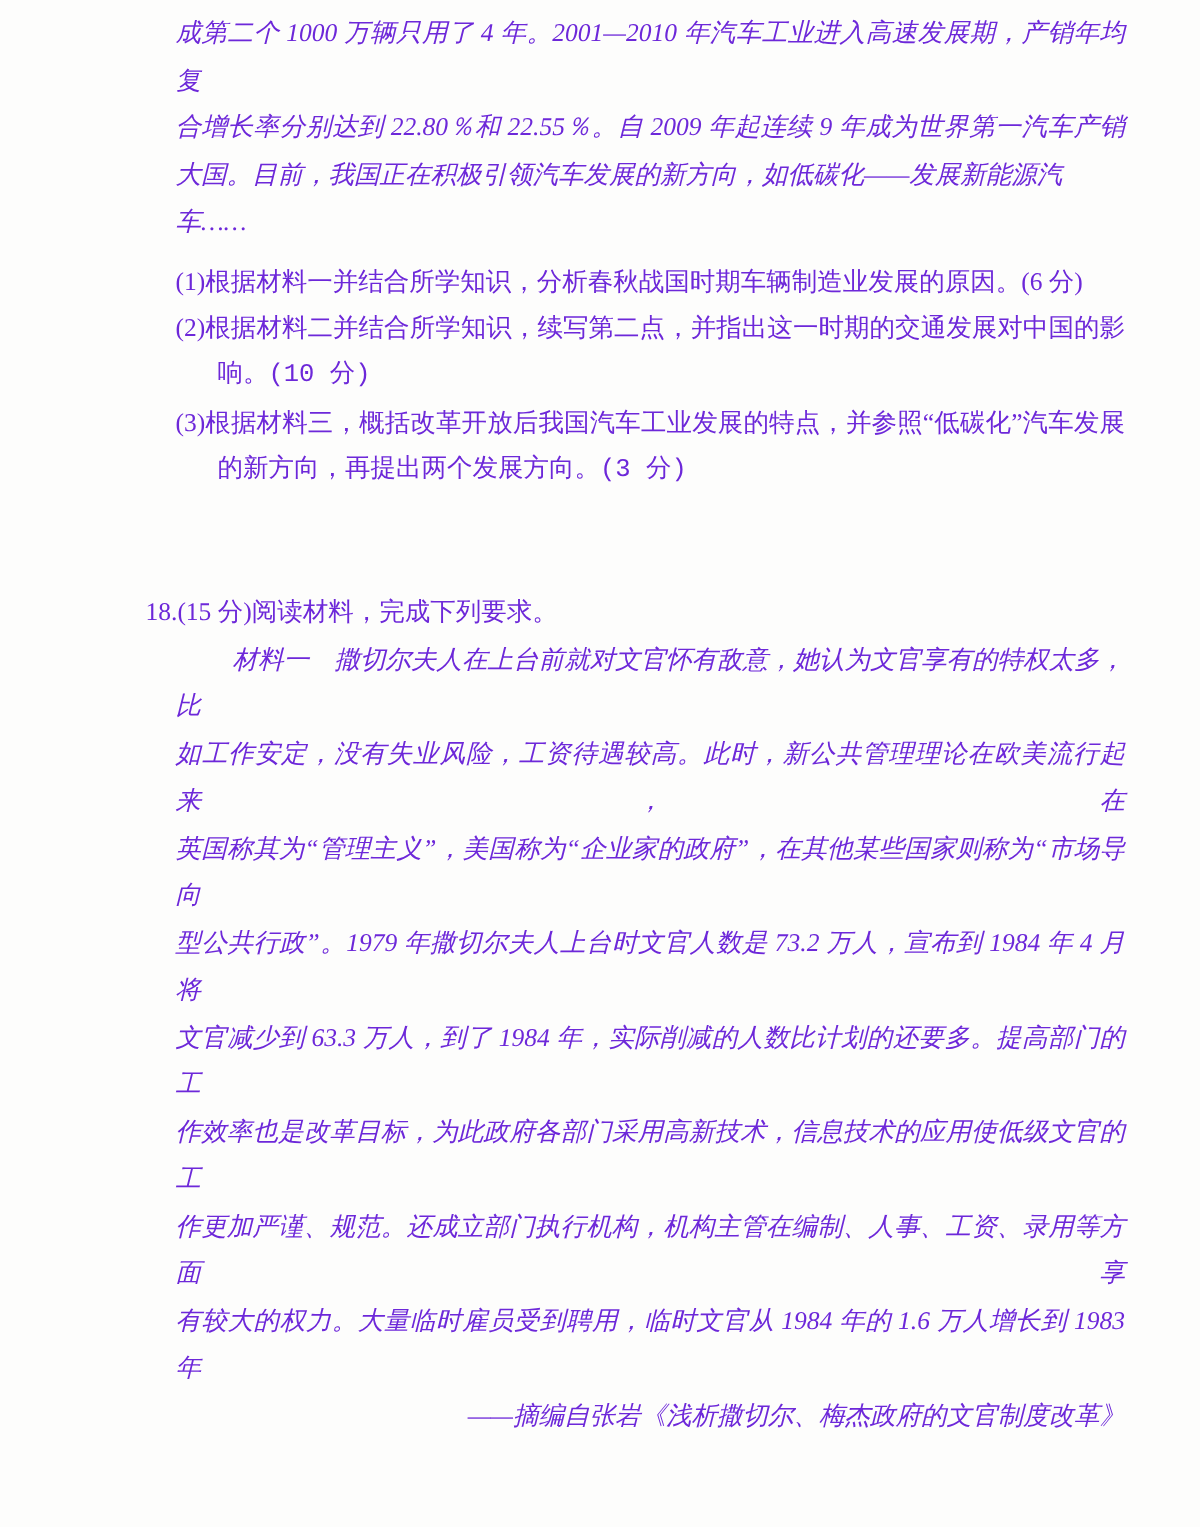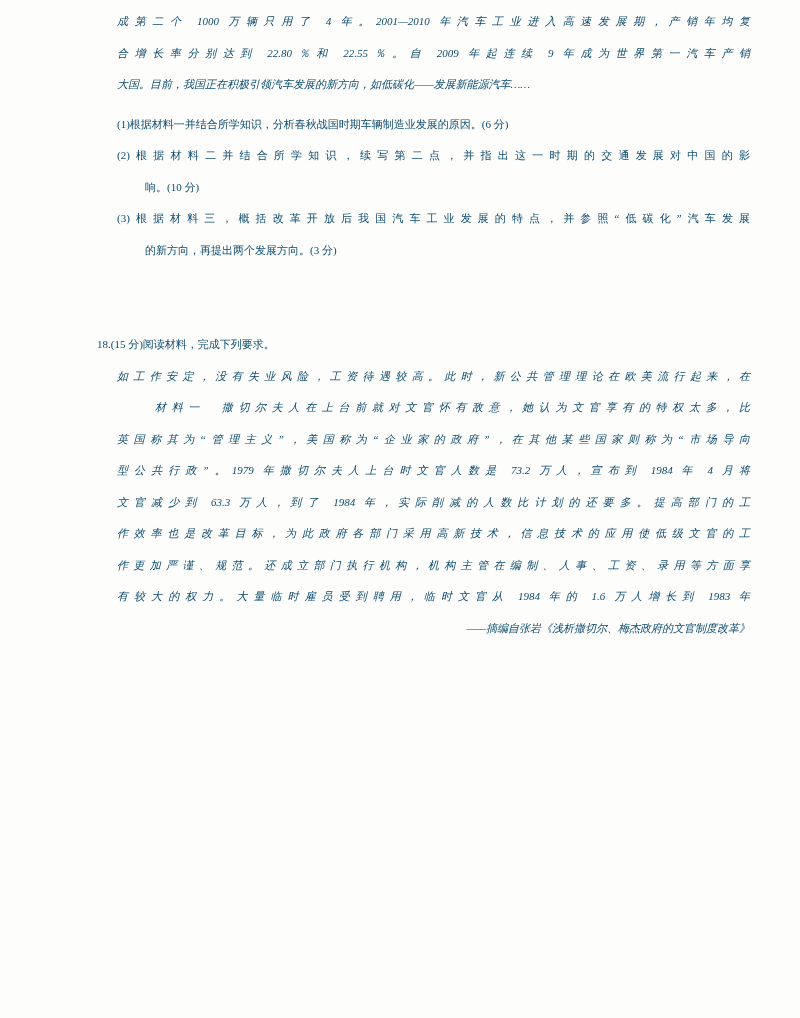--- a/index.html
+++ b/index.html
@@ -5,30 +5,30 @@
   html, body { margin: 0; padding: 0; background: #e9e9e7; }
   .page {
     position: relative;
     width: 800px;
     height: 1018px;
     margin: 0 auto;
     background: #fdfdfc;
     box-sizing: border-box;
     padding: 6px 50px 0 117px;
     font-family: "Liberation Serif", "DejaVu Serif", serif;
-    font-size: 11px;
-    color: #0c4a6e;
+    font-size: 17px;
+    color: #6d28d9;
     overflow: hidden;
   }
   .line { line-height: 31.5px; min-height: 31.5px; white-space: normal; }
   .fill { text-align: justify; text-align-last: justify; }
   .kai  { font-style: italic; }            
   .attr { text-align: right; }
   .indent { text-indent: 38px; }           
-  .cont { padding-left: 28px; }            
+  .cont { padding-left: 28px; font-family: Liberation Mono, monospace; }            
   .heading { margin-left: -20px; font-style: normal; }
   .questions { margin-top: 8px; }
   .q18 { margin-top: 63px; }
 </style>
 </head>
 <body>
 
 <div class="page">
 
   <section class="kai">
@@ -42,22 +42,22 @@
     <div class="line fill">(2)根据材料二并结合所学知识，续写第二点，并指出这一时期的交通发展对中国的影</div>
     <div class="line cont">响。(10 分)</div>
     <div class="line fill">(3)根据材料三，概括改革开放后我国汽车工业发展的特点，并参照“低碳化”汽车发展</div>
     <div class="line cont">的新方向，再提出两个发展方向。(3 分)</div>
   </section>
 
   <section class="q18">
     <div class="line heading">18.(15 分)阅读材料，完成下列要求。</div>
 
     <div class="kai">
+      <div class="line fill indent">材料一　撒切尔夫人在上台前就对文官怀有敌意，她认为文官享有的特权太多，比</div>
       <div class="line fill">如工作安定，没有失业风险，工资待遇较高。此时，新公共管理理论在欧美流行起来，在</div>
-      <div class="line fill indent">材料一　撒切尔夫人在上台前就对文官怀有敌意，她认为文官享有的特权太多，比</div>
       <div class="line fill">英国称其为“管理主义”，美国称为“企业家的政府”，在其他某些国家则称为“市场导向</div>
       <div class="line fill">型公共行政”。1979 年撒切尔夫人上台时文官人数是 73.2 万人，宣布到 1984 年 4 月将</div>
       <div class="line fill">文官减少到 63.3 万人，到了 1984 年，实际削减的人数比计划的还要多。提高部门的工</div>
       <div class="line fill">作效率也是改革目标，为此政府各部门采用高新技术，信息技术的应用使低级文官的工</div>
       <div class="line fill">作更加严谨、规范。还成立部门执行机构，机构主管在编制、人事、工资、录用等方面享</div>
       <div class="line fill">有较大的权力。大量临时雇员受到聘用，临时文官从 1984 年的 1.6 万人增长到 1983 年</div>
       <div class="line attr">——摘编自张岩《浅析撒切尔、梅杰政府的文官制度改革》</div>
     </div>
 
   </section>

